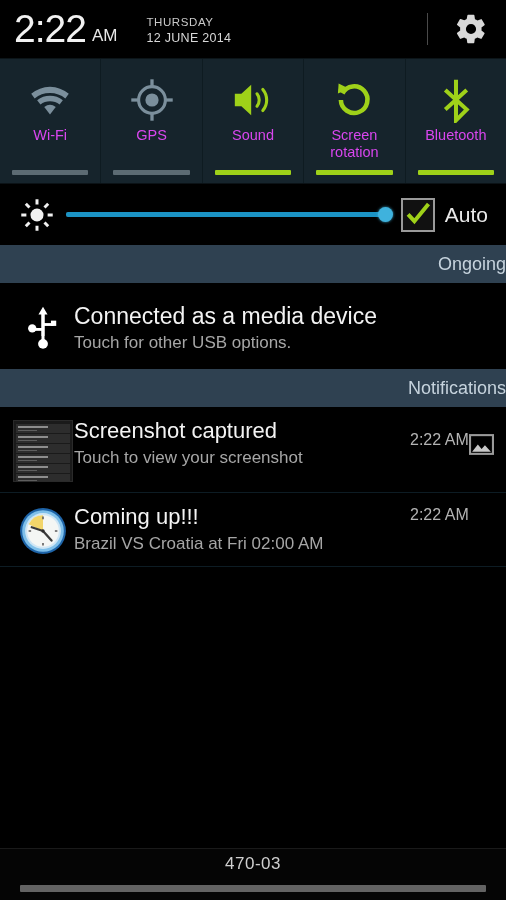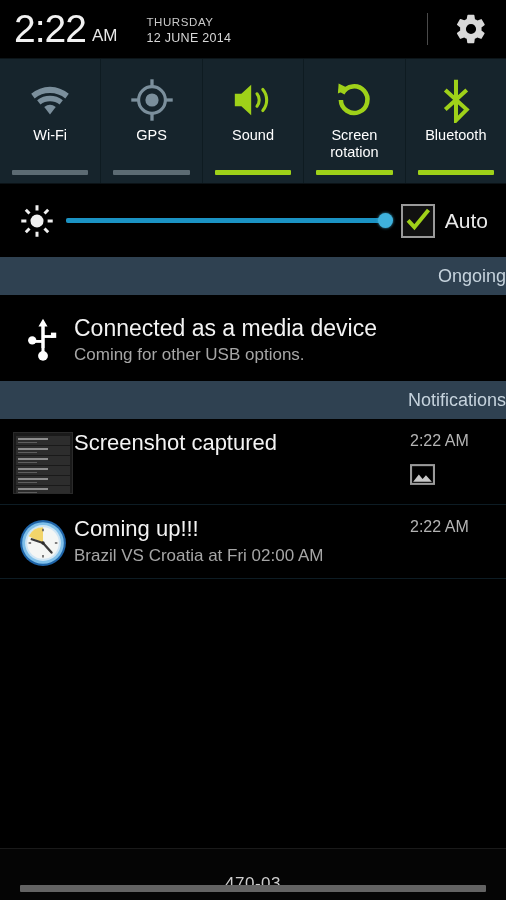--- a/index.html
+++ b/index.html
@@ -38,33 +38,33 @@
     border-top: 1px solid #0c1519;
   }
   .qs-tile {
     flex: 1; position: relative; display: flex; flex-direction: column;
     align-items: center; justify-content: flex-start; padding-top: 16px;
     border-right: 1px solid #0e1b21;
   }
   .qs-tile:last-child { border-right: none; }
   .qs-icon { height: 50px; display: flex; align-items: center; justify-content: center; }
   .qs-label {
-    font-size: 14.5px; color: #ffffff; text-align: center;
+    font-size: 14.5px; color: #d946ef; text-align: center;
     line-height: 17px; margin-top: 2px; padding: 0 3px;
   }
   .qs-underline {
     position: absolute; bottom: 8px; left: 12%; width: 76%; height: 5px;
     border-radius: 1px;
   }
   .qs-underline.on  { background: #9fd119; }
   .qs-underline.off { background: #5c6b73; }
 
   
   .bright-row {
-    height: 74px; background: #000; display: flex; align-items: center;
+    height: 62px; background: #000; display: flex; align-items: center;
     padding: 0 14px; border-top: 1px solid #0b1216;
   }
   .bright-icon { width: 46px; display: flex; align-items: center; justify-content: center; }
   .slider-wrap { flex: 1; position: relative; height: 20px; display: flex; align-items: center; margin: 0 12px 0 6px; }
   .slider-track-bg { position: absolute; left: 0; right: 0; height: 5px; background: #2c2c2c; border-radius: 2px; }
   .slider-fill { position: absolute; left: 0; height: 5px; background: #1b93c4; border-radius: 2px; }
   .slider-thumb {
     position: absolute; width: 15px; height: 15px; border-radius: 50%;
     background: #3fb2dd; box-shadow: 0 0 3px rgba(63,178,221,.9);
   }
@@ -89,21 +89,21 @@
 
   
   .notif {
     display: flex; background: #000; padding: 9px 12px 10px 12px;
     border-bottom: 1px solid #0d1c24; position: relative; align-items: flex-start;
   }
   .notif-icon { width: 62px; flex-shrink: 0; display: flex; align-items: center; justify-content: center; padding-top: 4px; }
   .notif-body { flex: 1; min-width: 0; padding-top: 1px; }
   .notif-title { font-size: 22px; color: #f3f3f3; line-height: 28px; white-space: nowrap; }
   .notif-sub { font-size: 17px; color: #a6a6a6; line-height: 24px; margin-top: 1px; white-space: nowrap; }
-  .notif-right { width: 84px; flex-shrink: 0; display: flex; flex-direction: column; align-items: flex-start; padding-top: 4px; }
+  .notif-right { width: 84px; flex-shrink: 0; display: flex; flex-direction: row; align-items: center; padding-top: 4px; }
   .notif-time { font-size: 16px; color: #b4b4b4; }
   .notif-smallicon { margin-top: 14px; }
 
   
   .notif.ongoing { padding: 18px 12px 14px 12px; border-bottom: none; border-radius: 18px; }
   .notif.ongoing .notif-title { font-size: 23px; }
 
   
   .thumb {
     width: 60px; height: 62px; background: #1a1a1a;
@@ -121,21 +121,21 @@
 
   
   .clock-ic { width: 50px; height: 50px; }
 
   
   .filler { background: #000; }
   .bottom-bar {
     position: absolute; left: 0; bottom: 0; width: 506px; height: 52px;
     background: #050505; border-top: 1px solid #1a1a1a;
     display: flex; flex-direction: column; align-items: center; justify-content: flex-start;
-    padding-top: 25px;
+    padding-top: 5px;
   }
   .carrier { font-size: 17px; color: #cfcfcf; letter-spacing: 0.5px; }
   .grab-handle {
     width: 466px; height: 7px; background: #636363; border-radius: 1px;
     position: absolute; bottom: 8px; left: 20px;
   }
 </style>
 </head>
 <body>
 
@@ -255,21 +255,21 @@
         <rect x="8.2" y="4.6" width="1.6" height="14" fill="#ffffff"></rect>
         <circle cx="9" cy="20.4" r="2.6" fill="#ffffff"></circle>
         <circle cx="3.3" cy="12.2" r="2.2" fill="#ffffff"></circle>
         <rect x="3" y="12" width="6" height="1.5" fill="#ffffff"></rect>
         <rect x="13.2" y="8.1" width="2.8" height="2.8" fill="#ffffff"></rect>
         <rect x="9" y="9.4" width="5.6" height="1.5" fill="#ffffff"></rect>
       </svg>
     </div>
     <div class="notif-body">
       <div class="notif-title">Connected as a media device</div>
-      <div class="notif-sub">Coming for other USB options.</div>
+      <div class="notif-sub">Touch for other USB options.</div>
     </div>
   </div>
 
   <div class="sec-header">
     <div class="sec-title">Notifications</div>
   </div>
 
 
   <div class="notif">
     <div class="notif-icon">
@@ -277,20 +277,21 @@
         <div class="thumb-row"></div>
         <div class="thumb-row"></div>
         <div class="thumb-row"></div>
         <div class="thumb-row"></div>
         <div class="thumb-row"></div>
         <div class="thumb-row"></div>
       </div>
     </div>
     <div class="notif-body">
       <div class="notif-title">Screenshot captured</div>
+      <div class="notif-sub">Touch to view your screenshot</div>
     </div>
     <div class="notif-right">
       <div class="notif-time">2:22 AM</div>
       <div class="notif-smallicon">
         <svg width="25" height="21" viewBox="0 0 24 20">
           <rect x="1" y="1" width="22" height="18" fill="none" stroke="#9a9a9a" stroke-width="2"></rect>
           <path fill="#c8c8c8" d="M3 17l5.5-7 3.6 4.4 3.2-3.6L21 17z"></path>
         </svg>
       </div>
     </div>

